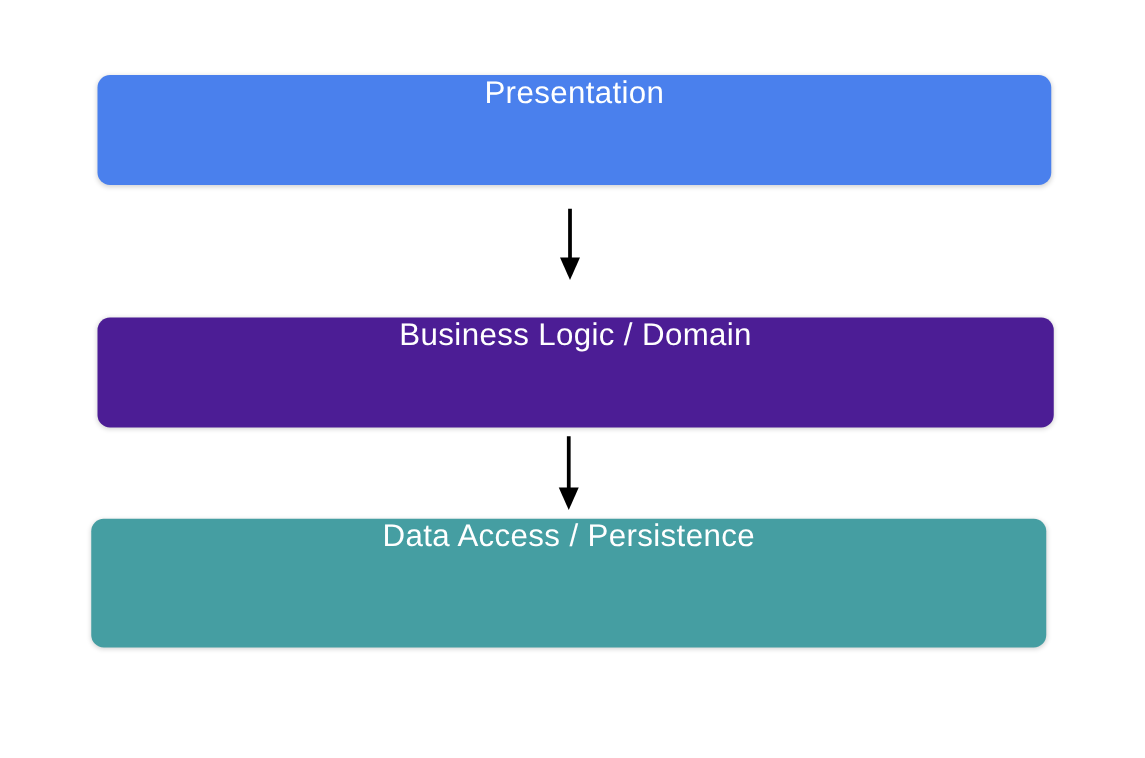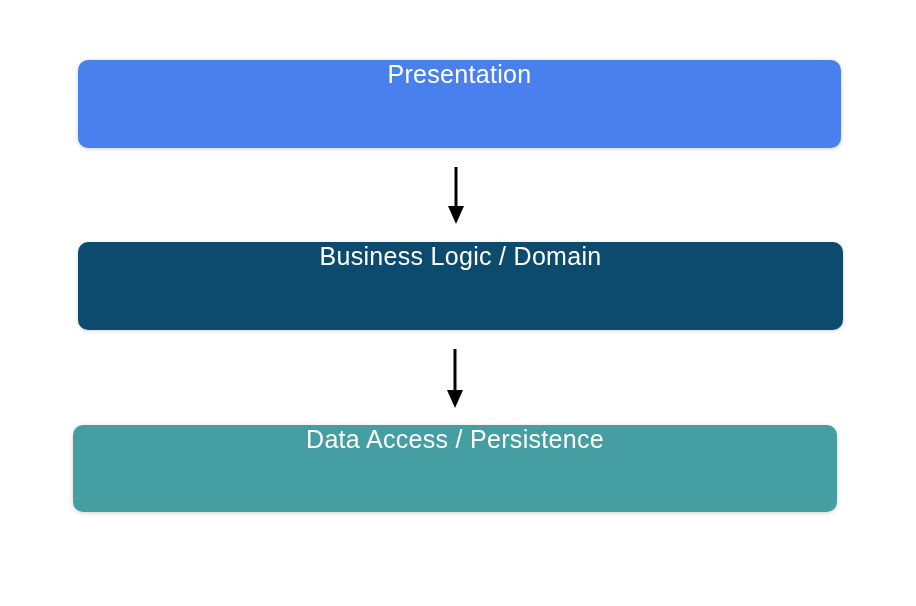--- a/index.html
+++ b/index.html
@@ -25,21 +25,21 @@
   }
   .layer-box .label {
     color: #ffffff;
     font-size: 25px;
     font-weight: 400;
     letter-spacing: 0.3px;
     white-space: nowrap;
   }
   .box-presentation { left: 78px;  top: 60px;  width: 763px; height: 88px; }
   .box-business     { left: 78px;  top: 242px; width: 765px; height: 88px; }
-  .box-data         { left: 73px;  top: 425px; width: 764px; height: 87px; }
+  .box-data         { left: 73px;  top: 415px; width: 764px; height: 103px; }
 
   .arrow {
     position: absolute;
     width: 16px;
   }
   .arrow-1 { left: 448px; top: 167px; height: 57px; }
   .arrow-2 { left: 447px; top: 349px; height: 59px; }
   .arrow .shaft {
     position: absolute;
     left: 50%;
@@ -68,21 +68,21 @@
 
   <div class="layer-box box-presentation" style="background-color: rgb(74, 128, 237);">
     <span class="label">Presentation</span>
   </div>
 
   <div class="arrow arrow-1">
     <div class="shaft" style="background-color: rgb(0, 0, 0);"></div>
     <div class="head" style="border-top-color: rgb(0, 0, 0);"></div>
   </div>
 
-  <div class="layer-box box-business" style="background-color: #0c4a6e;">
+  <div class="layer-box box-business" style="background-color: #4c1d95; margin-top: 12px;">
     <span class="label">Business Logic / Domain</span>
   </div>
 
   <div class="arrow arrow-2">
     <div class="shaft" style="background-color: rgb(0, 0, 0);"></div>
     <div class="head" style="border-top-color: rgb(0, 0, 0);"></div>
   </div>
 
   <div class="layer-box box-data" style="background-color: rgb(69, 158, 162);">
     <span class="label">Data Access / Persistence</span>

